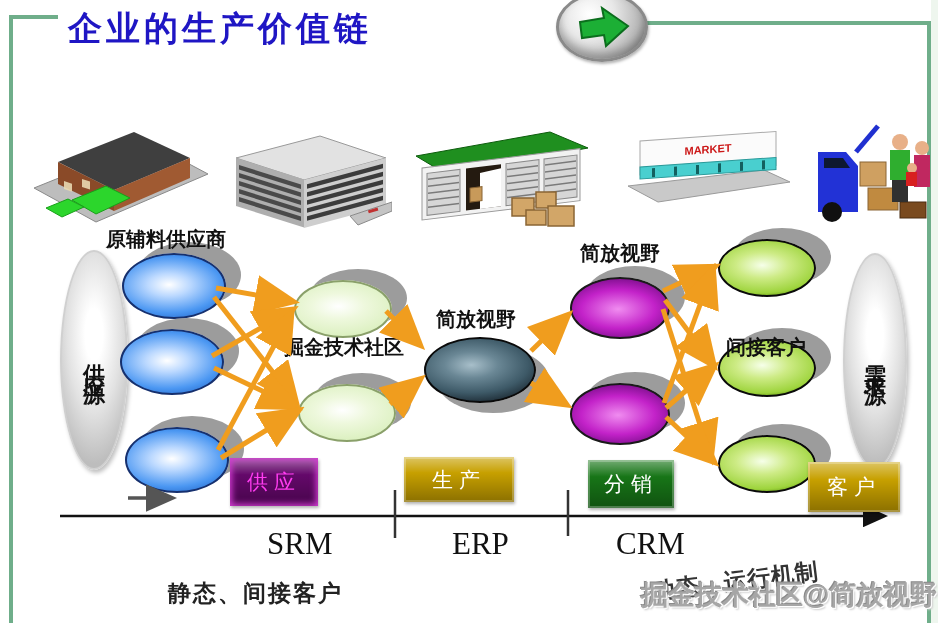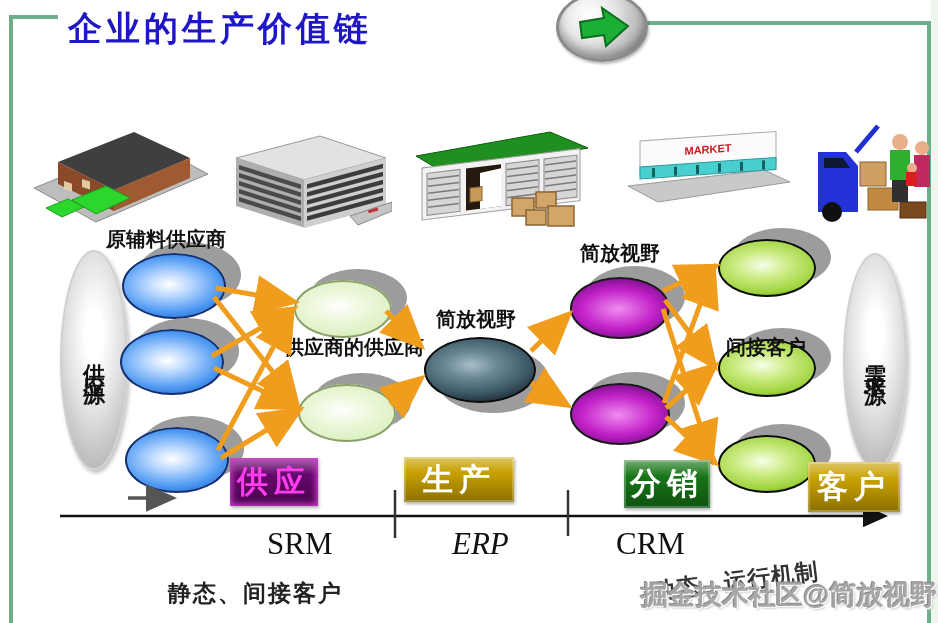--- a/index.html
+++ b/index.html
@@ -58,33 +58,33 @@
 
   
   .nlabel{font-size:20px;font-weight:bold;color:#111;white-space:nowrap;}
   #lbl-suppliers{left:106px;top:226px;}
   #lbl-raw{left:284px;top:334px;}
   #lbl-manu{left:436px;top:306px;}
   #lbl-direct{left:580px;top:240px;}
   #lbl-indirect{left:726px;top:298px;margin-top:36px;}
 
   
-  .phase-box{display:flex;align-items:center;justify-content:center;font-weight:bold;
-      font-size:31px;letter-spacing:6px;
+  .phase-box{display:flex;align-items:center;justify-content:center;font-weight:normal;
+      font-size:21px;letter-spacing:6px;
       background-image:linear-gradient(180deg, rgba(255,255,255,.40), rgba(255,255,255,0) 35%, rgba(0,0,0,.30));
       box-shadow:inset 0 0 0 2px rgba(255,255,255,.25), 1px 2px 3px rgba(0,0,0,.3);}
   #phase-supply{left:230px;top:458px;width:88px;height:48px;box-shadow:inset 0 0 6px 2px #d23cd2,1px 2px 3px rgba(0,0,0,.3);}
   #phase-production{left:404px;top:457px;width:110px;height:45px;}
   #phase-distribution{left:588px;top:460px;width:86px;height:48px;}
   #phase-customer{left:808px;top:462px;width:92px;height:50px;}
 
   
   .axis-label{font-family:"Liberation Serif","DejaVu Serif",serif;font-size:31px;color:#111;}
   #axis-srm{left:267px;top:526px;}
-  #axis-erp{left:452px;top:526px;font-style:italic;}
+  #axis-erp{left:452px;top:526px;}
   #axis-crm{left:616px;top:526px;}
 
   
   #caption-static{left:168px;top:578px;font-size:23px;color:#222;font-weight:600;letter-spacing:2px;}
   #caption-dynamic{left:652px;top:576px;font-size:23px;color:#333;font-weight:600;letter-spacing:1px;
       transform:rotate(-7deg);transform-origin:left center;}
   #watermark{left:641px;top:577px;font-size:27px;font-weight:bold;color:#a6a6a6;
       text-shadow:1px 1px 0 #ffffff,-1px -1px 0 #8a8a8a,2px 2px 2px #cfcfcf;white-space:nowrap;}
 
   svg{display:block;}
@@ -212,21 +212,21 @@
 <div class="abs node n-lgreen shadow-ur" id="raw-supplier-1"></div>
 <div class="abs node n-lgreen shadow-ur" id="raw-supplier-2"></div>
 <div class="abs node n-dark" id="manufacturer-node"></div>
 <div class="abs node n-magenta shadow-ur" id="direct-customer-1"></div>
 <div class="abs node n-magenta shadow-ur" id="direct-customer-2"></div>
 <div class="abs node n-green shadow-ur" id="indirect-customer-1"></div>
 <div class="abs node n-green shadow-ur" id="indirect-customer-2"></div>
 <div class="abs node n-green shadow-ur" id="indirect-customer-3"></div>
 
 <div class="abs nlabel" id="lbl-suppliers">原辅料供应商</div>
-<div class="abs nlabel" id="lbl-raw">供应商的供应商</div>
+<div class="abs nlabel" id="lbl-raw">掘金技术社区</div>
 <div class="abs nlabel" id="lbl-manu">简放视野</div>
 <div class="abs nlabel" id="lbl-direct">简放视野</div>
 <div class="abs nlabel" id="lbl-indirect">间接客户</div>
 
 <svg class="abs" id="connector-layer" width="938" height="623" viewBox="0 0 938 623">
   <defs>
     <marker id="ah-o" markerWidth="9" markerHeight="8" refX="7" refY="4" orient="auto">
       <polygon points="0,0 9,4 0,8" fill="#f09d1e"></polygon>
     </marker>
     <marker id="ah-k" markerWidth="10" markerHeight="9" refX="8" refY="4.5" orient="auto">
@@ -255,21 +255,21 @@
     <line x1="666" y1="417" x2="712" y2="460"></line>
   </g>
   <line x1="128" y1="498" x2="170" y2="498" stroke="#555" stroke-width="3.5" marker-end="url(#ah-g)"></line>
   <line x1="60" y1="516" x2="883" y2="516" stroke="#111" stroke-width="2.5" marker-end="url(#ah-k)"></line>
   <line x1="395" y1="490" x2="395" y2="538" stroke="#333" stroke-width="2.5"></line>
   <line x1="568" y1="490" x2="568" y2="536" stroke="#333" stroke-width="2.5"></line>
 </svg>
 
 <div class="abs phase-box" id="phase-supply" style="background-color: rgb(100, 8, 106); color: rgb(255, 60, 240);">供应</div>
 <div class="abs phase-box" id="phase-production" style="background-color: rgb(199, 160, 0); color: rgb(255, 255, 255);">生产</div>
-<div class="abs phase-box" id="phase-distribution" style="background-color: rgb(23, 117, 23); color: rgb(255, 255, 255); margin-left: 36px;">分销</div>
+<div class="abs phase-box" id="phase-distribution" style="background-color: rgb(23, 117, 23); color: rgb(255, 255, 255);">分销</div>
 <div class="abs phase-box" id="phase-customer" style="background-color: rgb(199, 160, 0); color: rgb(255, 255, 255);">客户</div>
 
 <div class="abs axis-label" id="axis-srm">SRM</div>
 <div class="abs axis-label" id="axis-erp">ERP</div>
 <div class="abs axis-label" id="axis-crm">CRM</div>
 
 <div class="abs" id="caption-static">静态、间接客户</div>
 <div class="abs" id="caption-dynamic">动态、运行机制</div>
 <div class="abs" id="watermark">掘金技术社区@简放视野</div>
 

